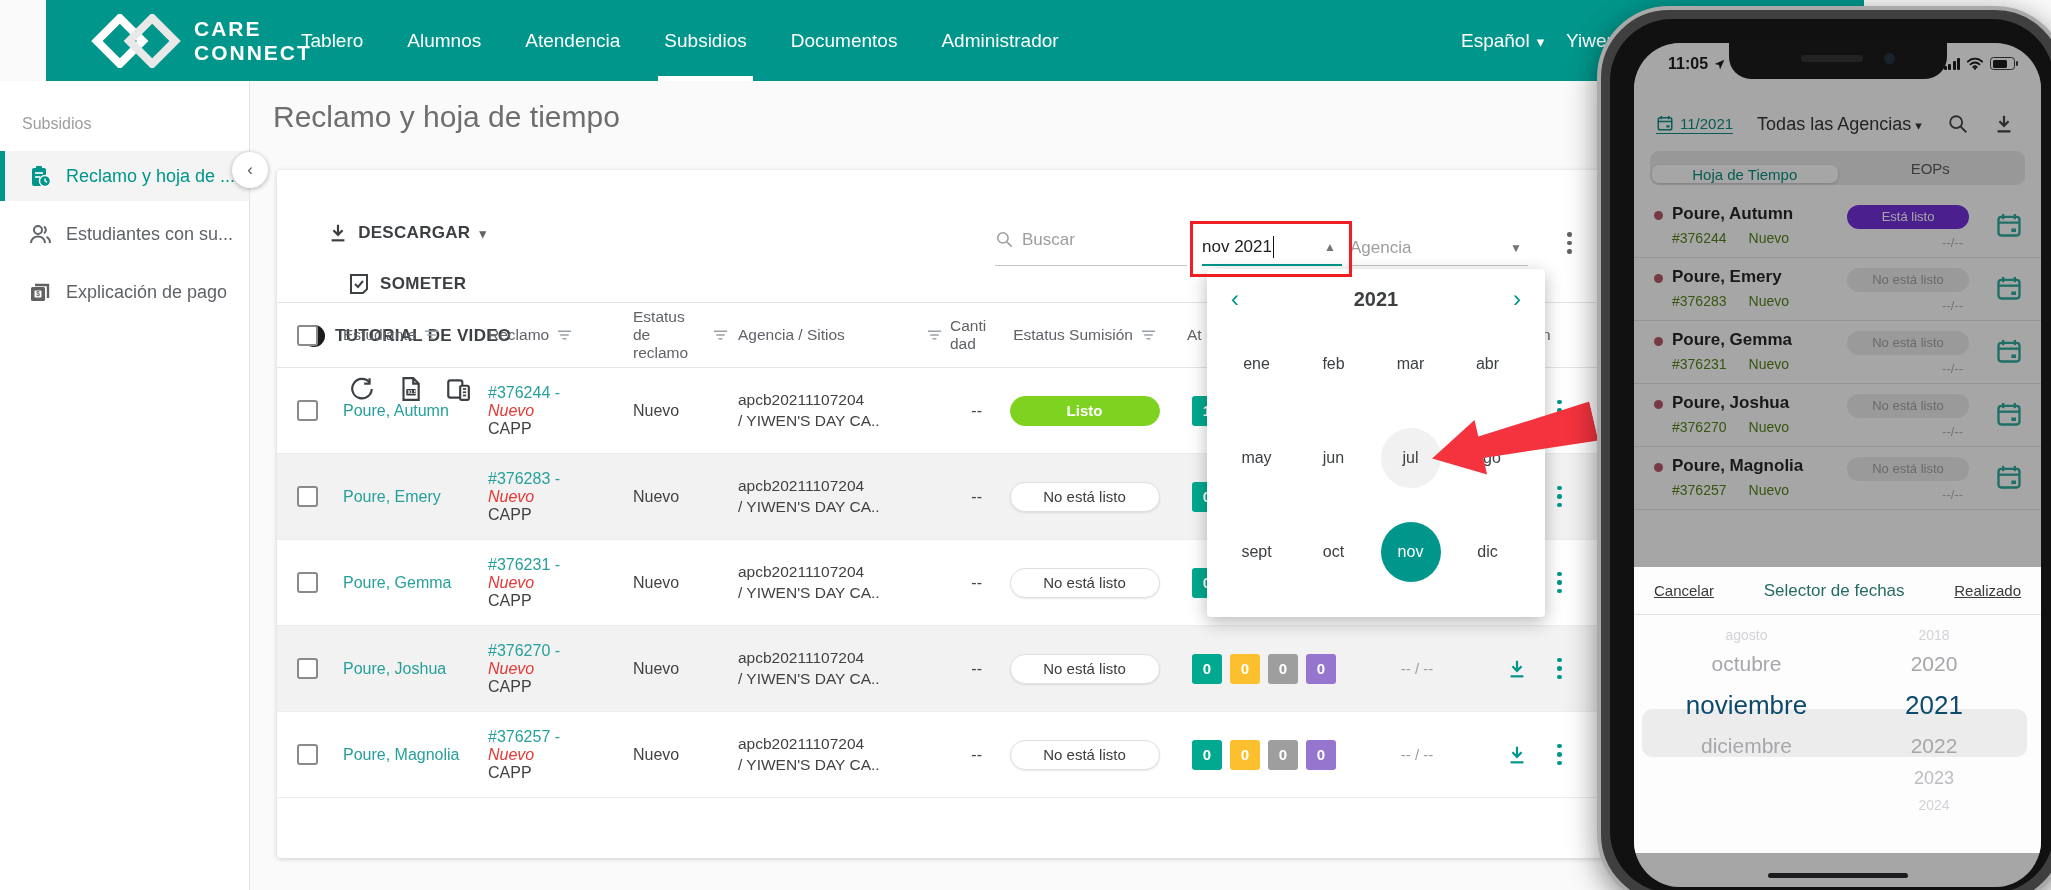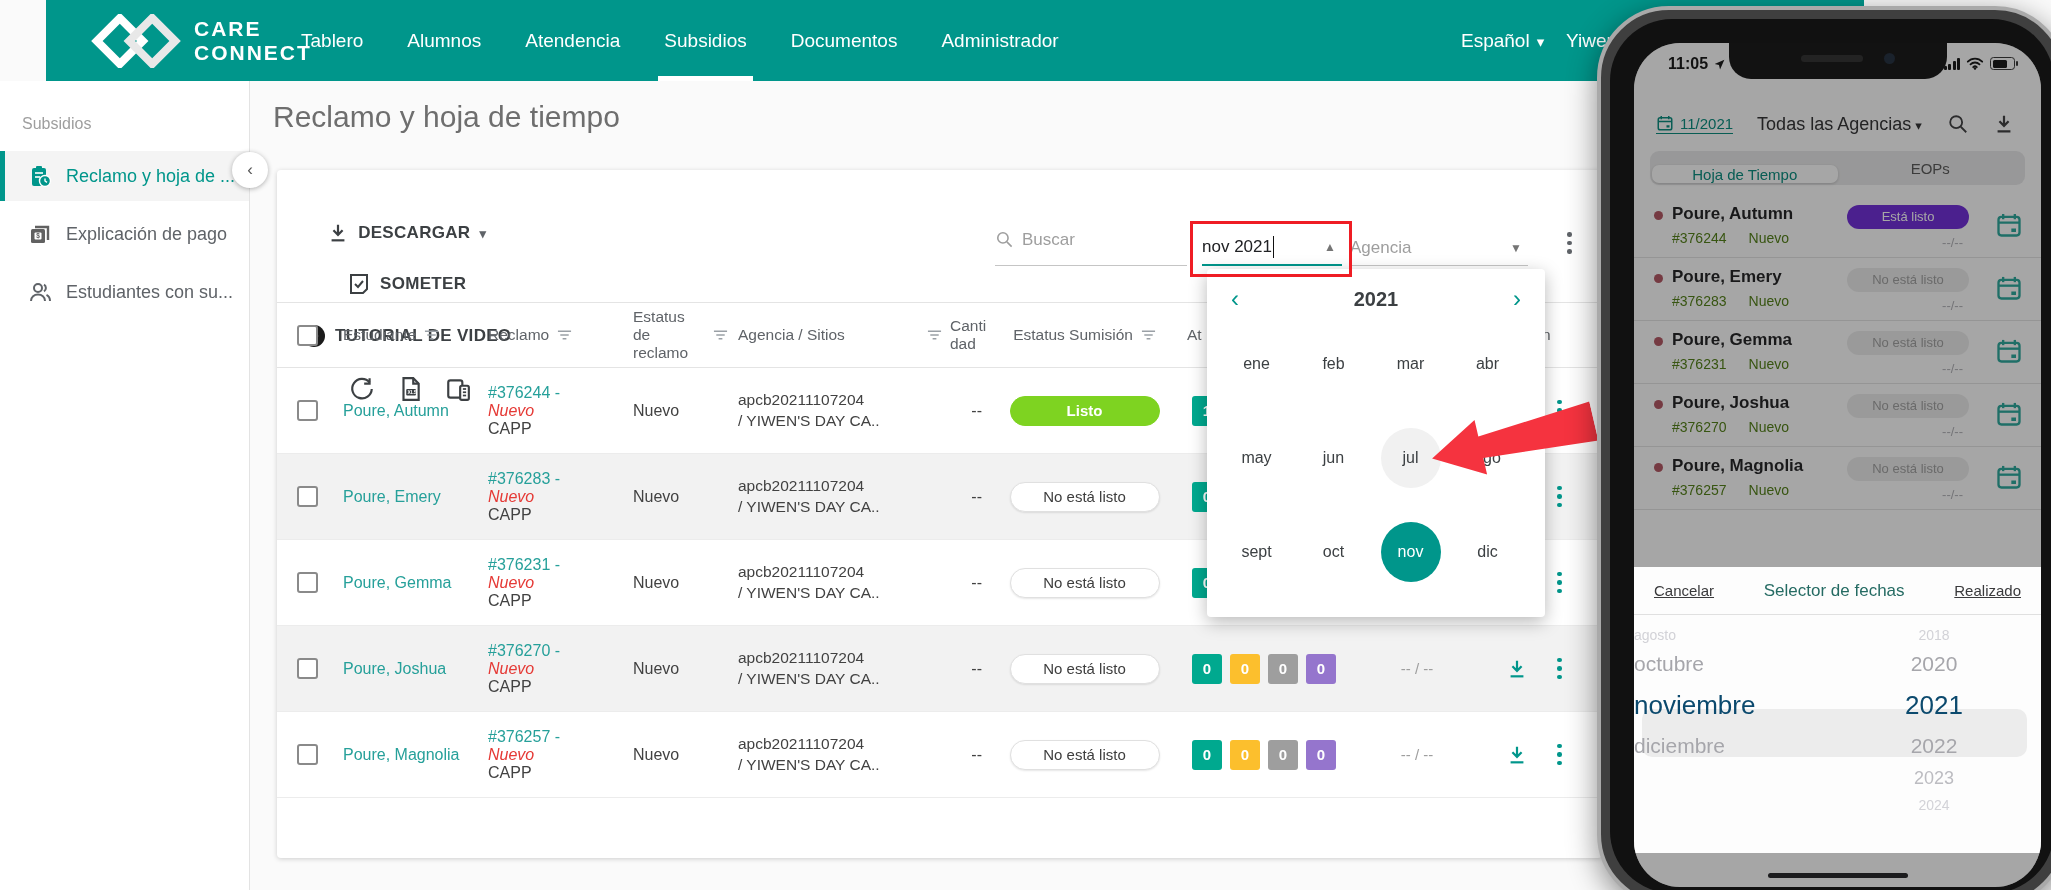--- a/index.html
+++ b/index.html
@@ -130,21 +130,21 @@
 
   .pdim { position:absolute; left:0; top:0; width:100%; height:100%; background:rgba(20,20,20,.38); z-index:20; }
   .homebar { position:absolute; left:50%; bottom:9px; transform:translateX(-50%); width:140px; height:5px; border-radius:3px; background:#1c1c1e; z-index:26; }
 
   .sheet { position:absolute; left:0; top:524px; width:100%; height:286px; background:#fdfdfd; z-index:25; }
   .sheet-head { height:48px; display:flex; align-items:center; justify-content:space-between; padding:0 20px; border-bottom:1px solid #e0e0e0; }
   .sh-link { font-size:15px; color:#3a3a3c; text-decoration:underline; cursor:pointer; }
   .sh-title { font-size:17px; color:#256b63; }
   .wheel { position:relative; margin-top:8px; height:220px; overflow:hidden; }
   .wrow { position:relative; height:30px; display:flex; align-items:center; z-index:2; }
-  .wm { position:absolute; left:0; width:225px; text-align:left; }
+  .wm { position:absolute; left:0; width:225px; text-align:center; }
   .wy { position:absolute; left:225px; width:150px; text-align:center; }
   .w1 { font-size:14px; color:#d2d2d7; height:24px; }
   .w2 { font-size:18px; color:#bcbcc1; height:30px; }
   .w3 { font-size:21px; color:#a6a6ab; height:34px; }
   .wsel { font-size:26px; color:#0c4a6e; height:48px; }
   .selband { position:absolute; left:8px; right:14px; top:86px; height:48px; background:#ececec; border-radius:10px; z-index:1; }
 </style>
 </head>
 <body>
 
@@ -204,34 +204,34 @@
         <rect x="8" y="2" width="6" height="4" rx="1" fill="#00968b"></rect>
         <line x1="7" y1="9" x2="15" y2="9" stroke="#fff" stroke-width="1.6"></line>
         <line x1="7" y1="13" x2="12" y2="13" stroke="#fff" stroke-width="1.6"></line>
         <circle cx="17" cy="17" r="5.5" fill="#00968b" stroke="#fff" stroke-width="1.4"></circle>
         <path d="M17 14.5V17l2 1.4" stroke="#fff" stroke-width="1.4" fill="none"></path>
       </svg>
     <span>Reclamo y hoja de ...</span>
   </div>
   <div class="sb-item">
     <svg class="sbi" viewBox="0 0 24 24">
+        <circle cx="10" cy="8" r="4" fill="none" stroke="#5f6368" stroke-width="2"></circle>
+        <path d="M3 21c0-4 3.2-6.5 7-6.5s7 2.5 7 6.5" fill="none" stroke="#5f6368" stroke-width="2"></path>
+        <path d="M16 4.6a4 4 0 0 1 0 6.8M18.5 14.8c2 1 3.5 2.9 3.5 6.2" fill="none" stroke="#5f6368" stroke-width="2"></path>
+      </svg>
+    <span>Estudiantes con su...</span>
+  </div>
+  <div class="sb-item">
+    <svg class="sbi" viewBox="0 0 24 24">
         <rect x="3" y="7" width="14" height="14" rx="1.5" fill="#616161"></rect>
         <path d="M7 5h13v13" fill="none" stroke="#616161" stroke-width="2.4"></path>
         <rect x="6.5" y="10.5" width="7" height="7" rx="1" fill="#fff"></rect>
         <text x="8.2" y="16.4" font-size="6.5" fill="#616161" font-family="Liberation Sans, sans-serif" font-weight="bold">$</text>
       </svg>
     <span>Explicación de pago</span>
-  </div>
-  <div class="sb-item">
-    <svg class="sbi" viewBox="0 0 24 24">
-        <circle cx="10" cy="8" r="4" fill="none" stroke="#5f6368" stroke-width="2"></circle>
-        <path d="M3 21c0-4 3.2-6.5 7-6.5s7 2.5 7 6.5" fill="none" stroke="#5f6368" stroke-width="2"></path>
-        <path d="M16 4.6a4 4 0 0 1 0 6.8M18.5 14.8c2 1 3.5 2.9 3.5 6.2" fill="none" stroke="#5f6368" stroke-width="2"></path>
-      </svg>
-    <span>Estudiantes con su...</span>
   </div>
 </div>
 <div class="collapse-btn">
     <span>‹</span>
   </div>
 
 <div class="page-title">Reclamo y hoja de tiempo</div>
 
 <div class="card">
 

